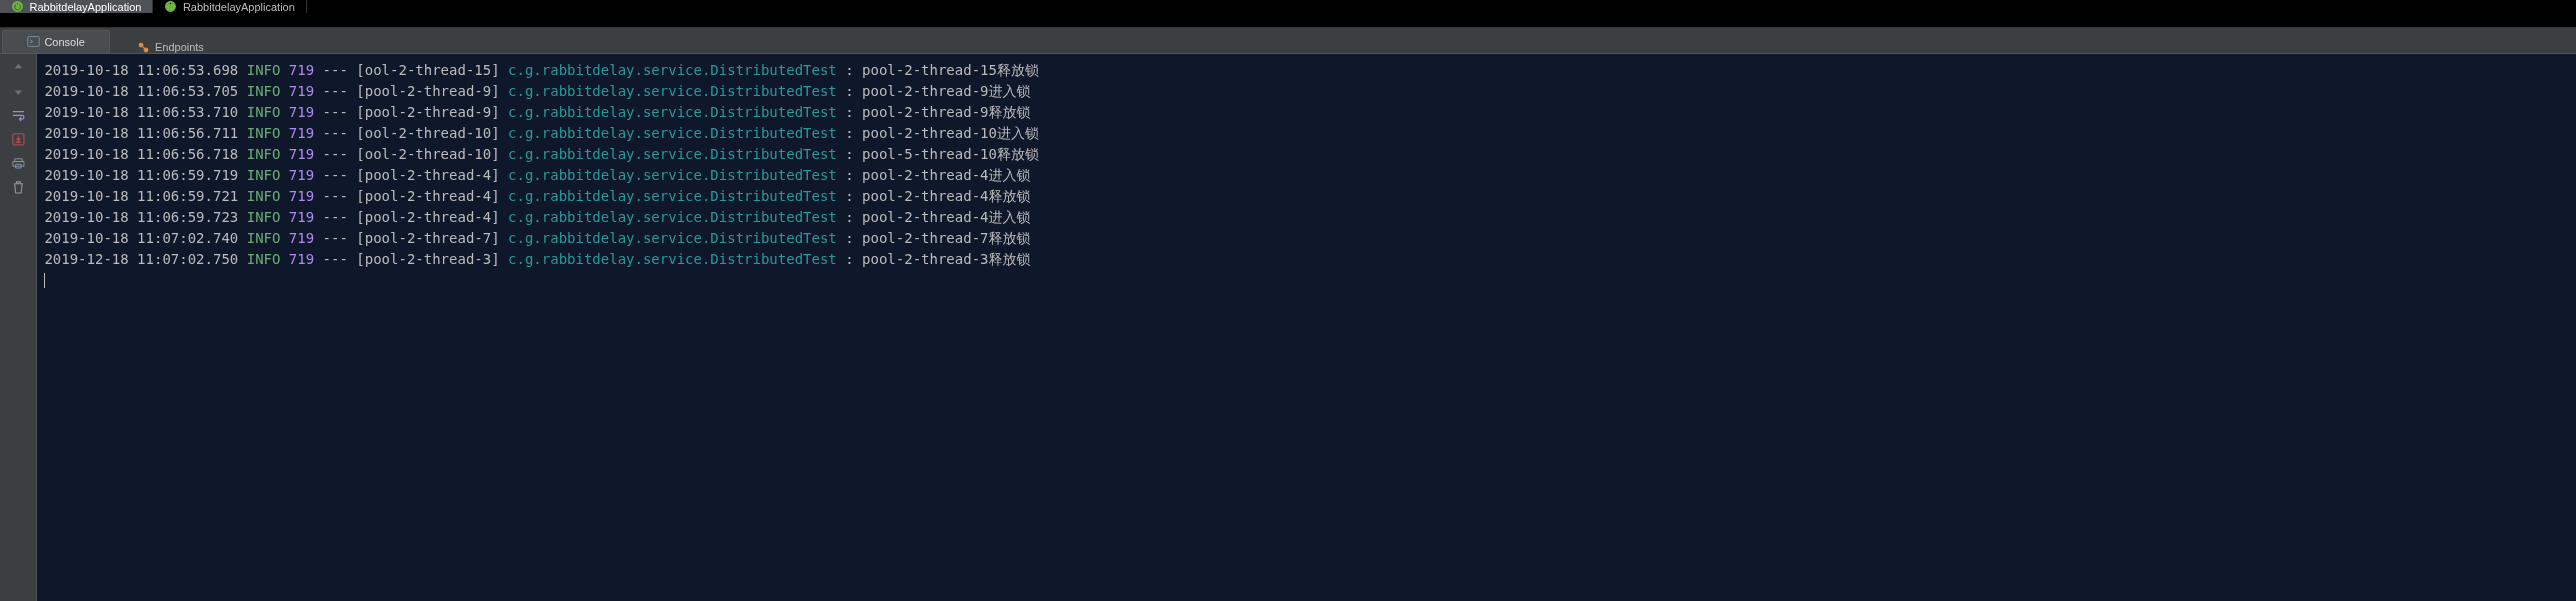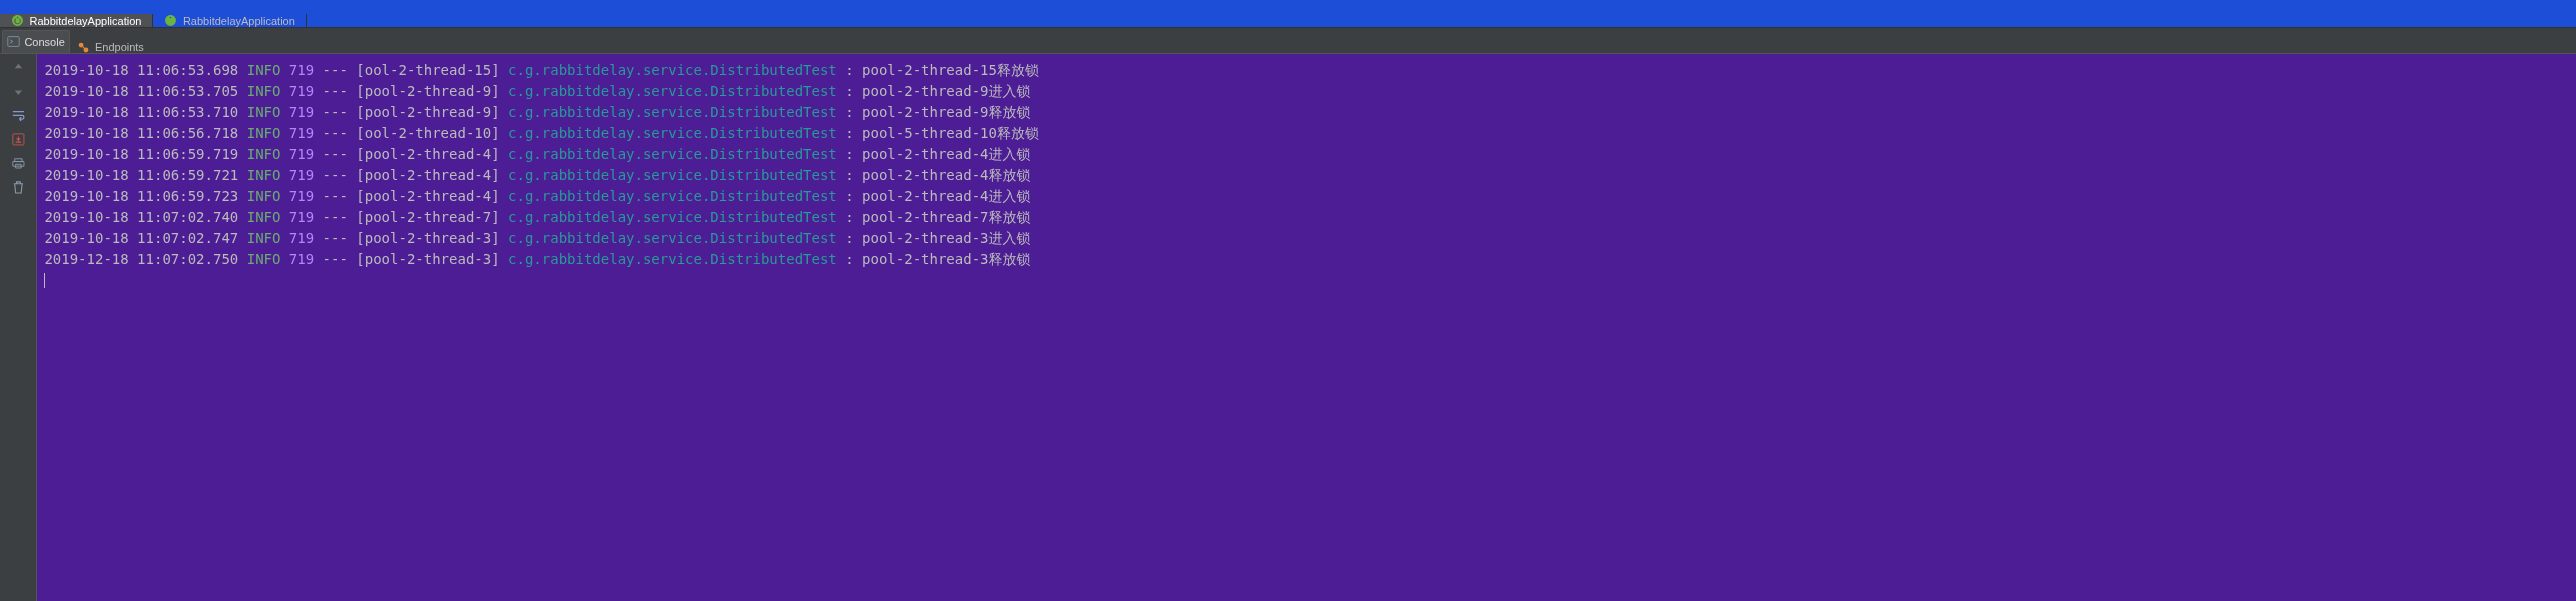--- a/index.html
+++ b/index.html
@@ -8,25 +8,25 @@
       box-sizing: border-box;
     }
     body {
       font-family: -apple-system, BlinkMacSystemFont, "Segoe UI", sans-serif;
       background: #3c3f41;
       color: #bbb;
       font-size: 12px;
       overflow: hidden;
     }
     .top-tabs {
-      background: #1d4ed8;
+      background: #000000;
       display: flex;
       height: 28px;
       border-bottom: 0.9px solid #323232;
-      align-items: flex-end;
+      align-items: flex-start;
     }
     .top-tab {
       display: flex;
       align-items: center;
       padding: 0 11px;
       gap: 5.5px;
       font-size: 11px;
       color: #bbb;
       cursor: pointer;
       border-right: 0.9px solid #323232;
@@ -49,21 +49,21 @@
     .sub-tabs {
       background: #3c3f41;
       display: flex;
       height: 26px;
       border-bottom: 0.9px solid #555;
       align-items: stretch;
     }
     .sub-tab {
       display: flex;
       align-items: center;
-      padding: 0 4px;
+      padding: 0 24px;
       gap: 4.6px;
       font-size: 11px;
       color: #bbb;
       cursor: pointer;
       border: 0.9px solid #555;
       border-bottom: none;
       margin: 1.8px 1.8px 0 1.8px;
       border-radius: 1.8px 1.8px 0 0;
     }
     .sub-tab.active {
@@ -104,21 +104,21 @@
       justify-content: center;
       cursor: pointer;
       color: #8899aa;
     }
     .gutter-icon svg {
       width: 14.8px;
       height: 14.8px;
     }
     .console-output {
       flex: 1;
-      background: #4c1d95;
+      background: #0f172a;
       font-family: "SF Mono", Menlo, Consolas, monospace;
       font-size: 14px;
       padding: 5.5px 7.4px;
       overflow: auto;
       line-height: 1.5;
       white-space: nowrap;
     }
     .log-line {
       display: block;
     }
@@ -212,23 +212,23 @@
     <div class="gutter-icon">
       <svg viewBox="0 0 16 16">
           <path d="M3 4h10M6 4V2h4v2M4 4l1 10h6l1-10" fill="none" stroke="#8899aa" stroke-width="1.2"></path>
         </svg>
     </div>
   </div>
   <div class="console-output" id="console-output">
       <div class="log-line"><span class="ts">2019-10-18 11:06:53.698</span>  <span class="level-info">INFO</span> <span class="pid">719</span> <span class="dashes">---</span> <span class="thread">[ool-2-thread-15]</span> <span class="logger">c.g.rabbitdelay.service.DistributedTest   </span> <span class="msg">: pool-2-thread-15释放锁</span></div>
       <div class="log-line"><span class="ts">2019-10-18 11:06:53.705</span>  <span class="level-info">INFO</span> <span class="pid">719</span> <span class="dashes">---</span> <span class="thread">[pool-2-thread-9]</span> <span class="logger">c.g.rabbitdelay.service.DistributedTest   </span> <span class="msg">: pool-2-thread-9进入锁</span></div>
       <div class="log-line"><span class="ts">2019-10-18 11:06:53.710</span>  <span class="level-info">INFO</span> <span class="pid">719</span> <span class="dashes">---</span> <span class="thread">[pool-2-thread-9]</span> <span class="logger">c.g.rabbitdelay.service.DistributedTest   </span> <span class="msg">: pool-2-thread-9释放锁</span></div>
+      <div class="log-line"><span class="ts">2019-10-18 11:06:56.711</span>  <span class="level-info">INFO</span> <span class="pid">719</span> <span class="dashes">---</span> <span class="thread">[ool-2-thread-10]</span> <span class="logger">c.g.rabbitdelay.service.DistributedTest   </span> <span class="msg">: pool-2-thread-10进入锁</span></div>
       <div class="log-line"><span class="ts">2019-10-18 11:06:56.718</span>  <span class="level-info">INFO</span> <span class="pid">719</span> <span class="dashes">---</span> <span class="thread">[ool-2-thread-10]</span> <span class="logger">c.g.rabbitdelay.service.DistributedTest   </span> <span class="msg">: pool-5-thread-10释放锁</span></div>
       <div class="log-line"><span class="ts">2019-10-18 11:06:59.719</span>  <span class="level-info">INFO</span> <span class="pid">719</span> <span class="dashes">---</span> <span class="thread">[pool-2-thread-4]</span> <span class="logger">c.g.rabbitdelay.service.DistributedTest   </span> <span class="msg">: pool-2-thread-4进入锁</span></div>
       <div class="log-line"><span class="ts">2019-10-18 11:06:59.721</span>  <span class="level-info">INFO</span> <span class="pid">719</span> <span class="dashes">---</span> <span class="thread">[pool-2-thread-4]</span> <span class="logger">c.g.rabbitdelay.service.DistributedTest   </span> <span class="msg">: pool-2-thread-4释放锁</span></div>
       <div class="log-line"><span class="ts">2019-10-18 11:06:59.723</span>  <span class="level-info">INFO</span> <span class="pid">719</span> <span class="dashes">---</span> <span class="thread">[pool-2-thread-4]</span> <span class="logger">c.g.rabbitdelay.service.DistributedTest   </span> <span class="msg">: pool-2-thread-4进入锁</span></div>
       <div class="log-line"><span class="ts">2019-10-18 11:07:02.740</span>  <span class="level-info">INFO</span> <span class="pid">719</span> <span class="dashes">---</span> <span class="thread">[pool-2-thread-7]</span> <span class="logger">c.g.rabbitdelay.service.DistributedTest   </span> <span class="msg">: pool-2-thread-7释放锁</span></div>
-      <div class="log-line"><span class="ts">2019-10-18 11:07:02.747</span>  <span class="level-info">INFO</span> <span class="pid">719</span> <span class="dashes">---</span> <span class="thread">[pool-2-thread-3]</span> <span class="logger">c.g.rabbitdelay.service.DistributedTest   </span> <span class="msg">: pool-2-thread-3进入锁</span></div>
       <div class="log-line"><span class="ts">2019-12-18 11:07:02.750</span>  <span class="level-info">INFO</span> <span class="pid">719</span> <span class="dashes">---</span> <span class="thread">[pool-2-thread-3]</span> <span class="logger">c.g.rabbitdelay.service.DistributedTest   </span> <span class="msg">: pool-2-thread-3释放锁</span></div>
       <div class="log-line"><span class="cursor-line"></span></div>
     </div>
 </div>
 
 
 </body></html>

